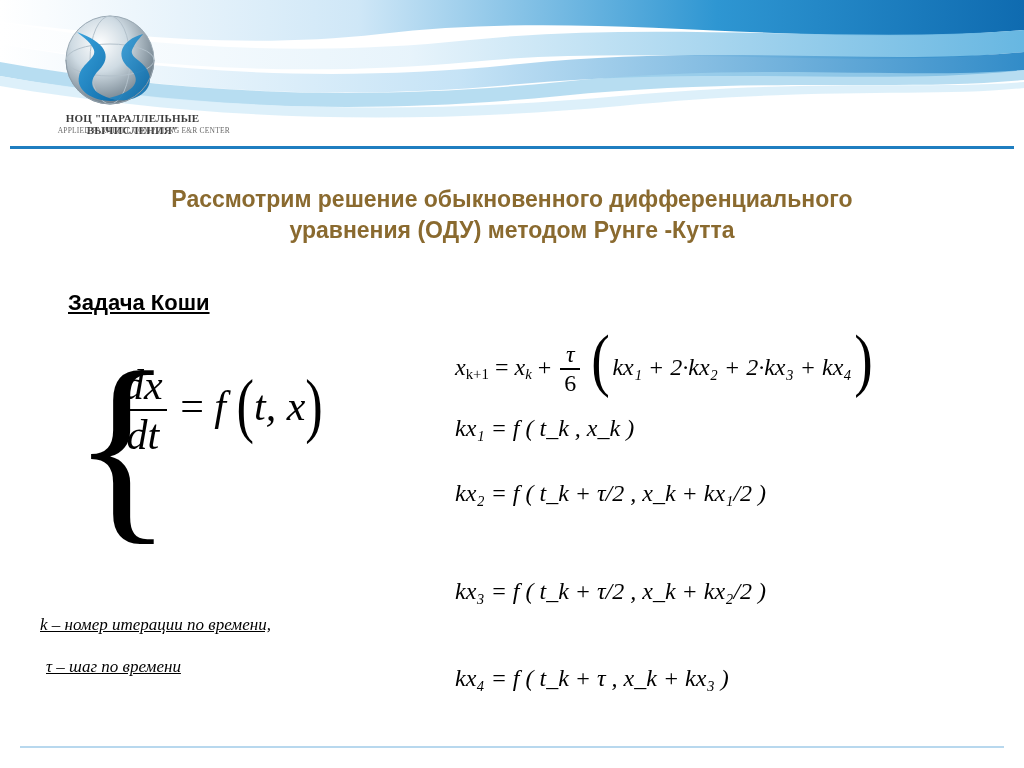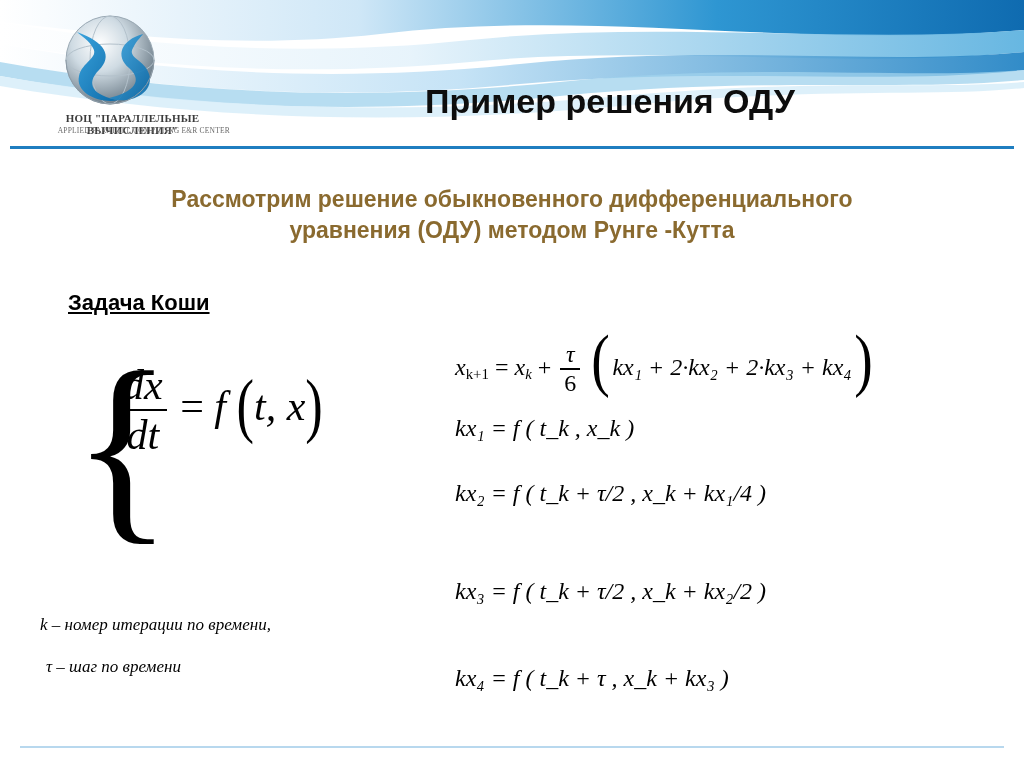--- a/index.html
+++ b/index.html
@@ -120,21 +120,21 @@
     font-style:normal;display:inline-block;font-size:2.9em;
     line-height:0;vertical-align:-0.12em;font-weight:300;
     transform:scaleX(0.8);
   }
 
   
   .note{
     position:absolute;
     font-family:"Liberation Serif", serif;
     font-style:italic;
-    font-size:17px;color:#000;
+    font-size:17px;color:#000;text-decoration:underline;
   }
   .note1{left:40px;top:615px;}
   .note2{left:46px;top:650px;margin-top:7px;}
 
   
   .footer-rule{
     position:absolute;left:20px;top:746px;width:984px;height:2px;
     background:#b8d8ee;
   }
 </style>
@@ -187,21 +187,20 @@
       <ellipse cx="75" cy="48" rx="44" ry="16" fill="none" stroke="#b3c1cb" stroke-width="1"></ellipse>
       <ellipse cx="75" cy="48" rx="20" ry="44" fill="none" stroke="#b3c1cb" stroke-width="1"></ellipse>
       <path d="M42,20 C70,30 78,44 64,58 C50,72 58,84 84,88 C66,92 40,82 44,64 C47,50 64,46 58,36 C54,28 46,24 42,20 Z" fill="url(#bl)"></path>
       <path d="M108,22 C86,28 80,44 94,56 C108,68 100,80 74,86 C96,94 120,80 114,62 C110,48 92,46 98,36 C102,28 106,25 108,22 Z" fill="url(#bl)" opacity="0.92"></path>
       <path d="M31,48 a44,44 0 0 0 88,0" fill="none" stroke="#8c9aa5" stroke-width="1"></path>
     </svg>
     <div class="logo-caption">НОЦ "ПАРАЛЛЕЛЬНЫЕ ВЫЧИСЛЕНИЯ"</div>
     <div class="logo-caption2">APPLIED PARALLEL COMPUTING E&amp;R CENTER</div>
   </div>
 
-  <div class="slide-title">Пример решения ОДУ</div>
 </div>
 <div class="title-rule"></div>
 
 <div class="subtitle">
   <span>Рассмотрим решение обыкновенного дифференциального</span><br>
   <span>уравнения (ОДУ) методом Рунге -Кутта</span>
 </div>
 
 <div class="cauchy-label">Задача Коши</div>
 
@@ -230,21 +229,21 @@
     <span class="den upr">6</span>
   </span>
   <span class="bigparen">(</span><span>kx₁ + 2·kx₂ + 2·kx₃ + kx₄</span><span class="bigparen">)</span>
 </div>
 
 <div class="rk rk2 math">
   <span>kx₁ = f ( t_k , x_k )</span>
 </div>
 
 <div class="rk rk3 math">
-  <span>kx₂ = f ( t_k + τ/2 , x_k + kx₁/4 )</span>
+  <span>kx₂ = f ( t_k + τ/2 , x_k + kx₁/2 )</span>
 </div>
 
 <div class="rk rk4 math">
   <span>kx₃ = f ( t_k + τ/2 , x_k + kx₂/2 )</span>
 </div>
 
 <div class="rk rk5 math">
   <span>kx₄ = f ( t_k + τ , x_k + kx₃ )</span>
 </div>
 

